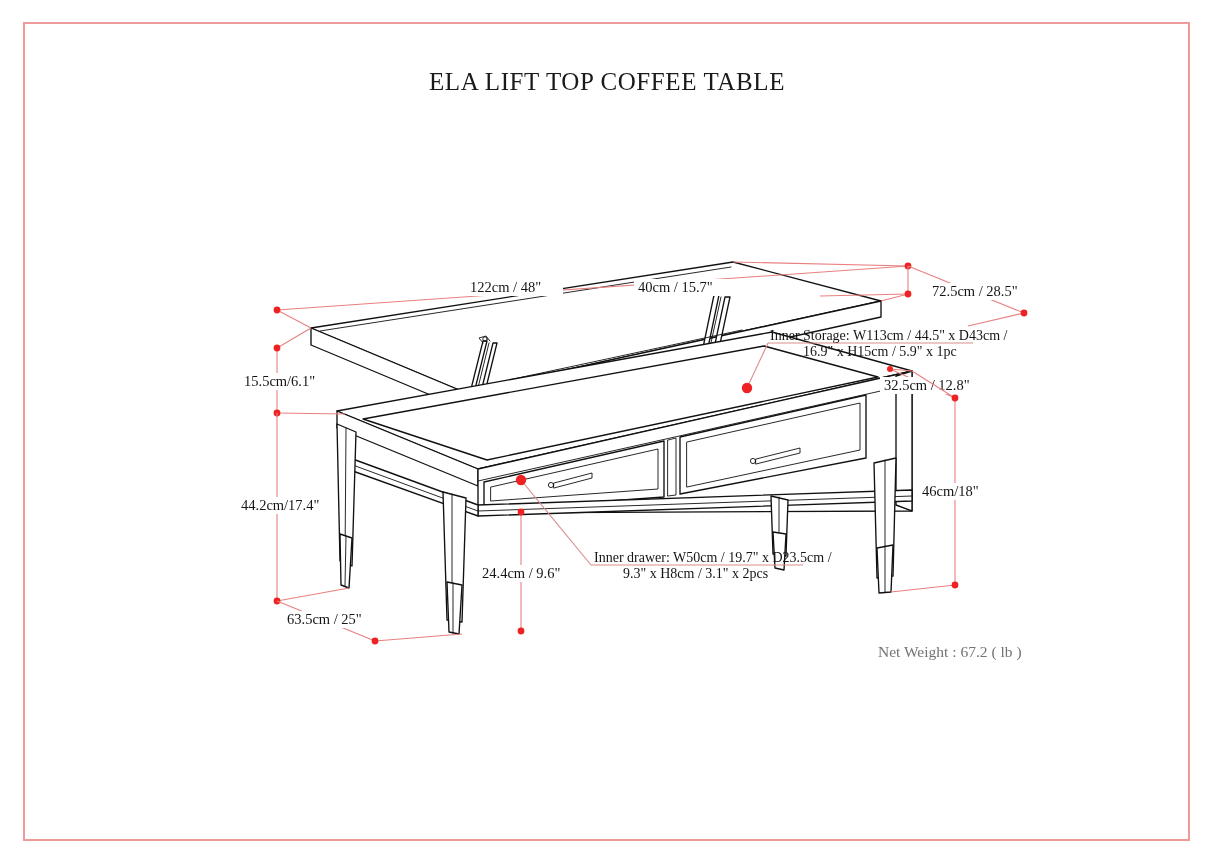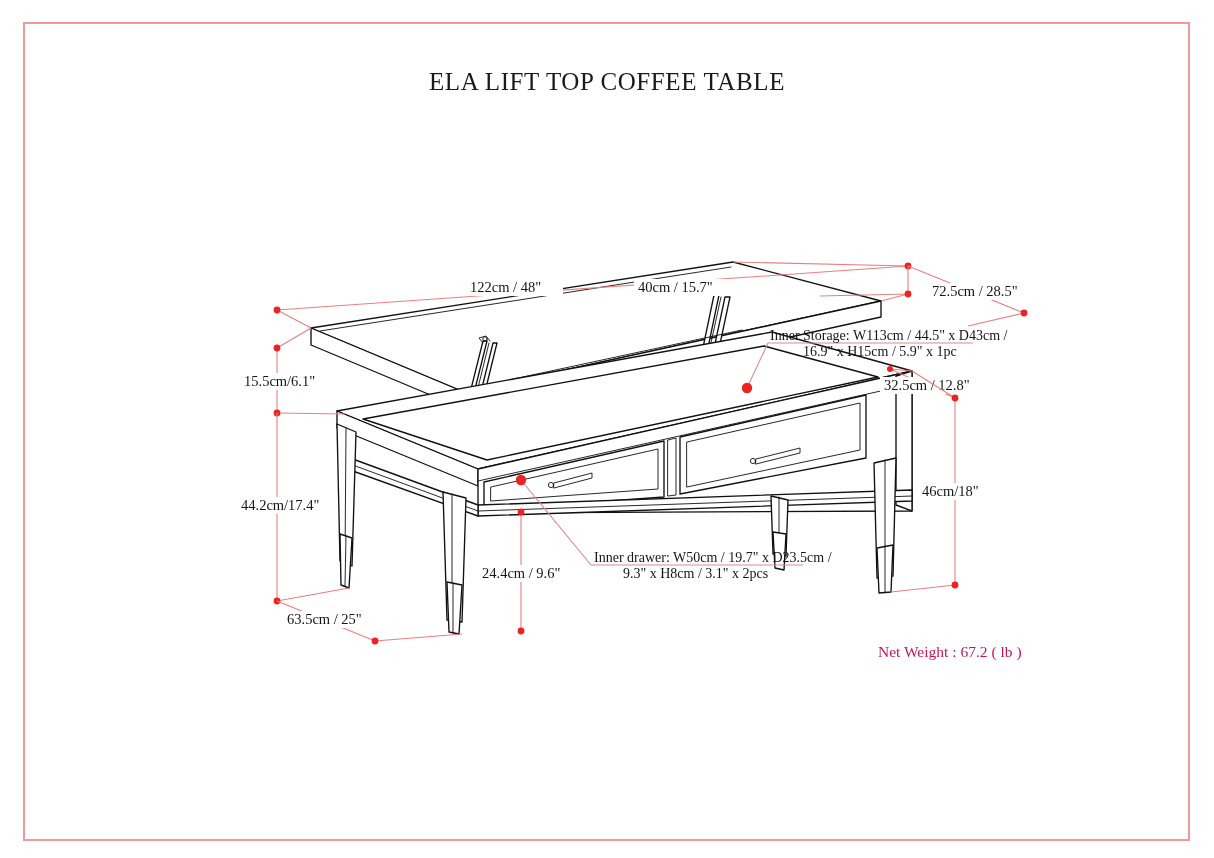--- a/index.html
+++ b/index.html
@@ -37,21 +37,21 @@
     font-size: 25px;
     letter-spacing: 0.6px;
     color: #1a1a1a;
     font-family: "Liberation Serif", "DejaVu Serif", serif;
   }
   #net-weight {
     position: absolute;
     left: 878px;
     top: 643px;
     font-size: 15.5px;
-    color: #be185d;
+    color: #737373;
     white-space: nowrap;
   }
   svg#drawing {
     position: absolute;
     left: 0;
     top: 0;
     width: 1214px;
     height: 858px;
   }
   .dimline {

